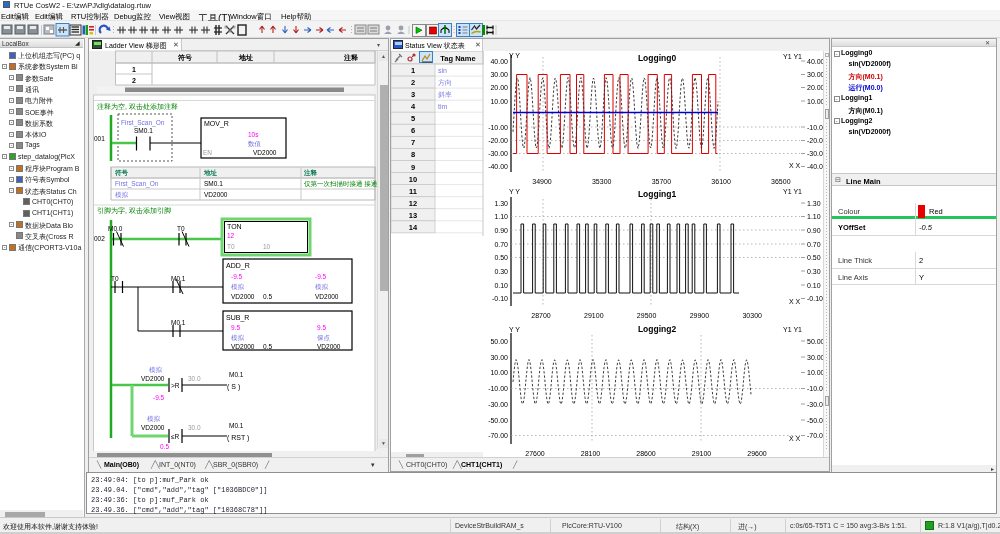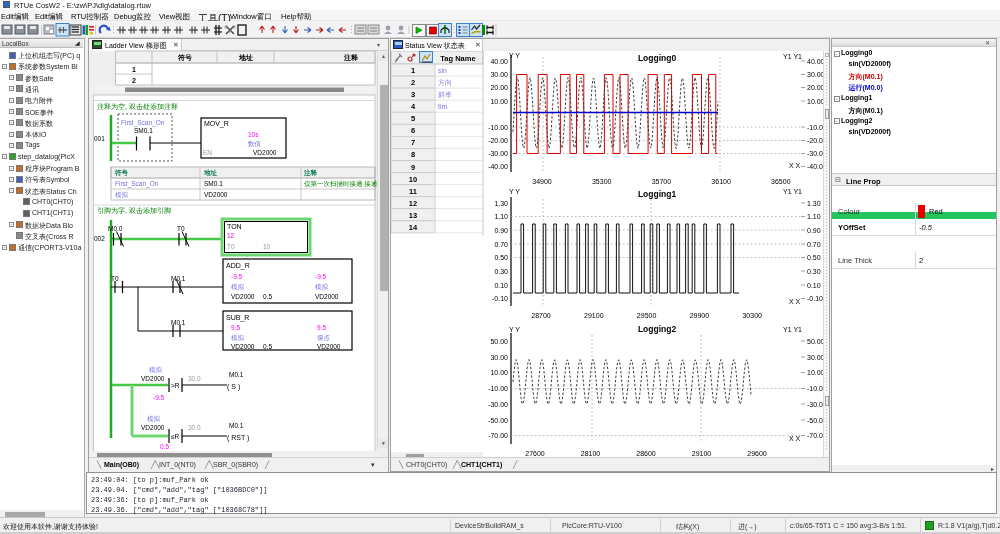--- a/index.html
+++ b/index.html
@@ -571,37 +571,42 @@
 <div class="abs" style="left:16.5px;top:32.6px;font-size:7px;font-weight:bold;color:#d00000;white-space:nowrap;">方向(M0.1)</div>
 <div class="abs" style="left:16.5px;top:43.900000000000006px;font-size:7px;font-weight:bold;color:#0000d0;white-space:nowrap;">运行(M0.0)</div>
 <div class="abs" style="left:1.5px;top:56.7px;width:6px;height:6px;border:1px solid #888;background:#fff;font-size:6px;line-height:4px;text-align:center;color:#444;">-</div>
 <div class="abs" style="left:9.0px;top:55.2px;font-size:7px;font-weight:bold;color:#000;white-space:nowrap;">Logging1</div>
 <div class="abs" style="left:16.5px;top:66.5px;font-size:7px;font-weight:bold;color:#000;white-space:nowrap;">方向(M0.1)</div>
 <div class="abs" style="left:1.5px;top:79.3px;width:6px;height:6px;border:1px solid #888;background:#fff;font-size:6px;line-height:4px;text-align:center;color:#444;">-</div>
 <div class="abs" style="left:9.0px;top:77.8px;font-size:7px;font-weight:bold;color:#000;white-space:nowrap;">Logging2</div>
 <div class="abs" style="left:16.5px;top:89.1px;font-size:7px;font-weight:bold;color:#000;white-space:nowrap;">sin(VD2000f)</div>
 <div class="abs" style="left:0;top:134px;width:164px;height:13px;background:#f0f0f0;border-top:1px solid #c8c8c8;border-bottom:1px solid #c8c8c8;">
 <span class="abs" style="left:3px;top:2px;font-size:7px;color:#555;">⊟</span>
-<span class="abs" style="left:14px;top:2.5px;font-size:7.5px;font-weight:bold;">Line Prop</span>
+<span class="abs" style="left:14px;top:2.5px;font-size:7.5px;font-weight:bold;">Line Main</span>
     </div>
-<div class="abs" style="left:0;top:163.5px;width:164px;height:16.5px;background:#fff;border-bottom:7px solid #22c55e;">
+<div class="abs" style="left:0;top:163.5px;width:164px;height:16.5px;background:#fff;border-bottom:3px solid #22c55e;">
 <span class="abs" style="left:6px;top:4px;font-size:7.5px;color:#333;">Colour</span>
 <div class="abs" style="left:83px;top:0;width:1px;height:16.5px;background:#d8d8d8;"></div>
 <div class="abs" style="left:86px;top:2px;width:7px;height:13px;background:#e80000;"></div>
       <span class="abs" style="left:97px;top:4px;font-size:7.5px;">Red</span>
 </div>
 <div class="abs" style="left:0;top:180.0px;width:164px;height:16.5px;background:#fff;border-bottom:1px solid #d8d8d8;">
 <span class="abs" style="left:6px;top:4px;font-size:7.5px;font-weight:bold;">YOffSet</span>
 <div class="abs" style="left:83px;top:0;width:1px;height:16.5px;background:#d8d8d8;"></div>
 <span class="abs" style="left:87px;top:4px;font-size:7.5px;font-style:italic;">-0.5</span>
 </div>
 <div class="abs" style="left:0;top:213.0px;width:164px;height:16.5px;background:#fff;border-bottom:1px solid #d8d8d8;">
 <span class="abs" style="left:6px;top:4px;font-size:7.5px;color:#333;">Line Thick</span>
 <div class="abs" style="left:83px;top:0;width:1px;height:16.5px;background:#d8d8d8;"></div>
 <span class="abs" style="left:87px;top:4px;font-size:7.5px;">2</span>
+</div>
+<div class="abs" style="left:0;top:229.5px;width:164px;height:16.5px;background:#fff;border-bottom:1px solid #d8d8d8;">
+<span class="abs" style="left:6px;top:4px;font-size:7.5px;color:#333;">Line Axis</span>
+<div class="abs" style="left:83px;top:0;width:1px;height:16.5px;background:#d8d8d8;"></div>
+<span class="abs" style="left:87px;top:4px;font-size:7.5px;">Y</span>
 </div>
 <div class="abs" style="left:0;top:426px;width:164px;height:8px;background:#f0f0f0;">
       <span class="abs" style="right:2px;top:0px;font-size:6px;color:#444;">▸</span>
     </div>
 </div>
 <div class="abs" style="left:86px;top:472px;width:911px;height:42px;background:#fff;border:1px solid #909090;font-family:'Liberation Mono',monospace;font-size:7px;color:#223;">
 <div class="abs" style="left:4px;top:3px;">23:49:04: [to p]:muf_Park ok</div>
 <div class="abs" style="left:4px;top:13px;">23.49.04. ["cmd","add","tag" ["1036BDC0"]]</div>
 <div class="abs" style="left:4px;top:23px;">23:49:36: [to p]:muf_Park ok</div>
 <div class="abs" style="left:4px;top:33px;">23.49.36. ["cmd","add","tag" ["10368C78"]]</div>

